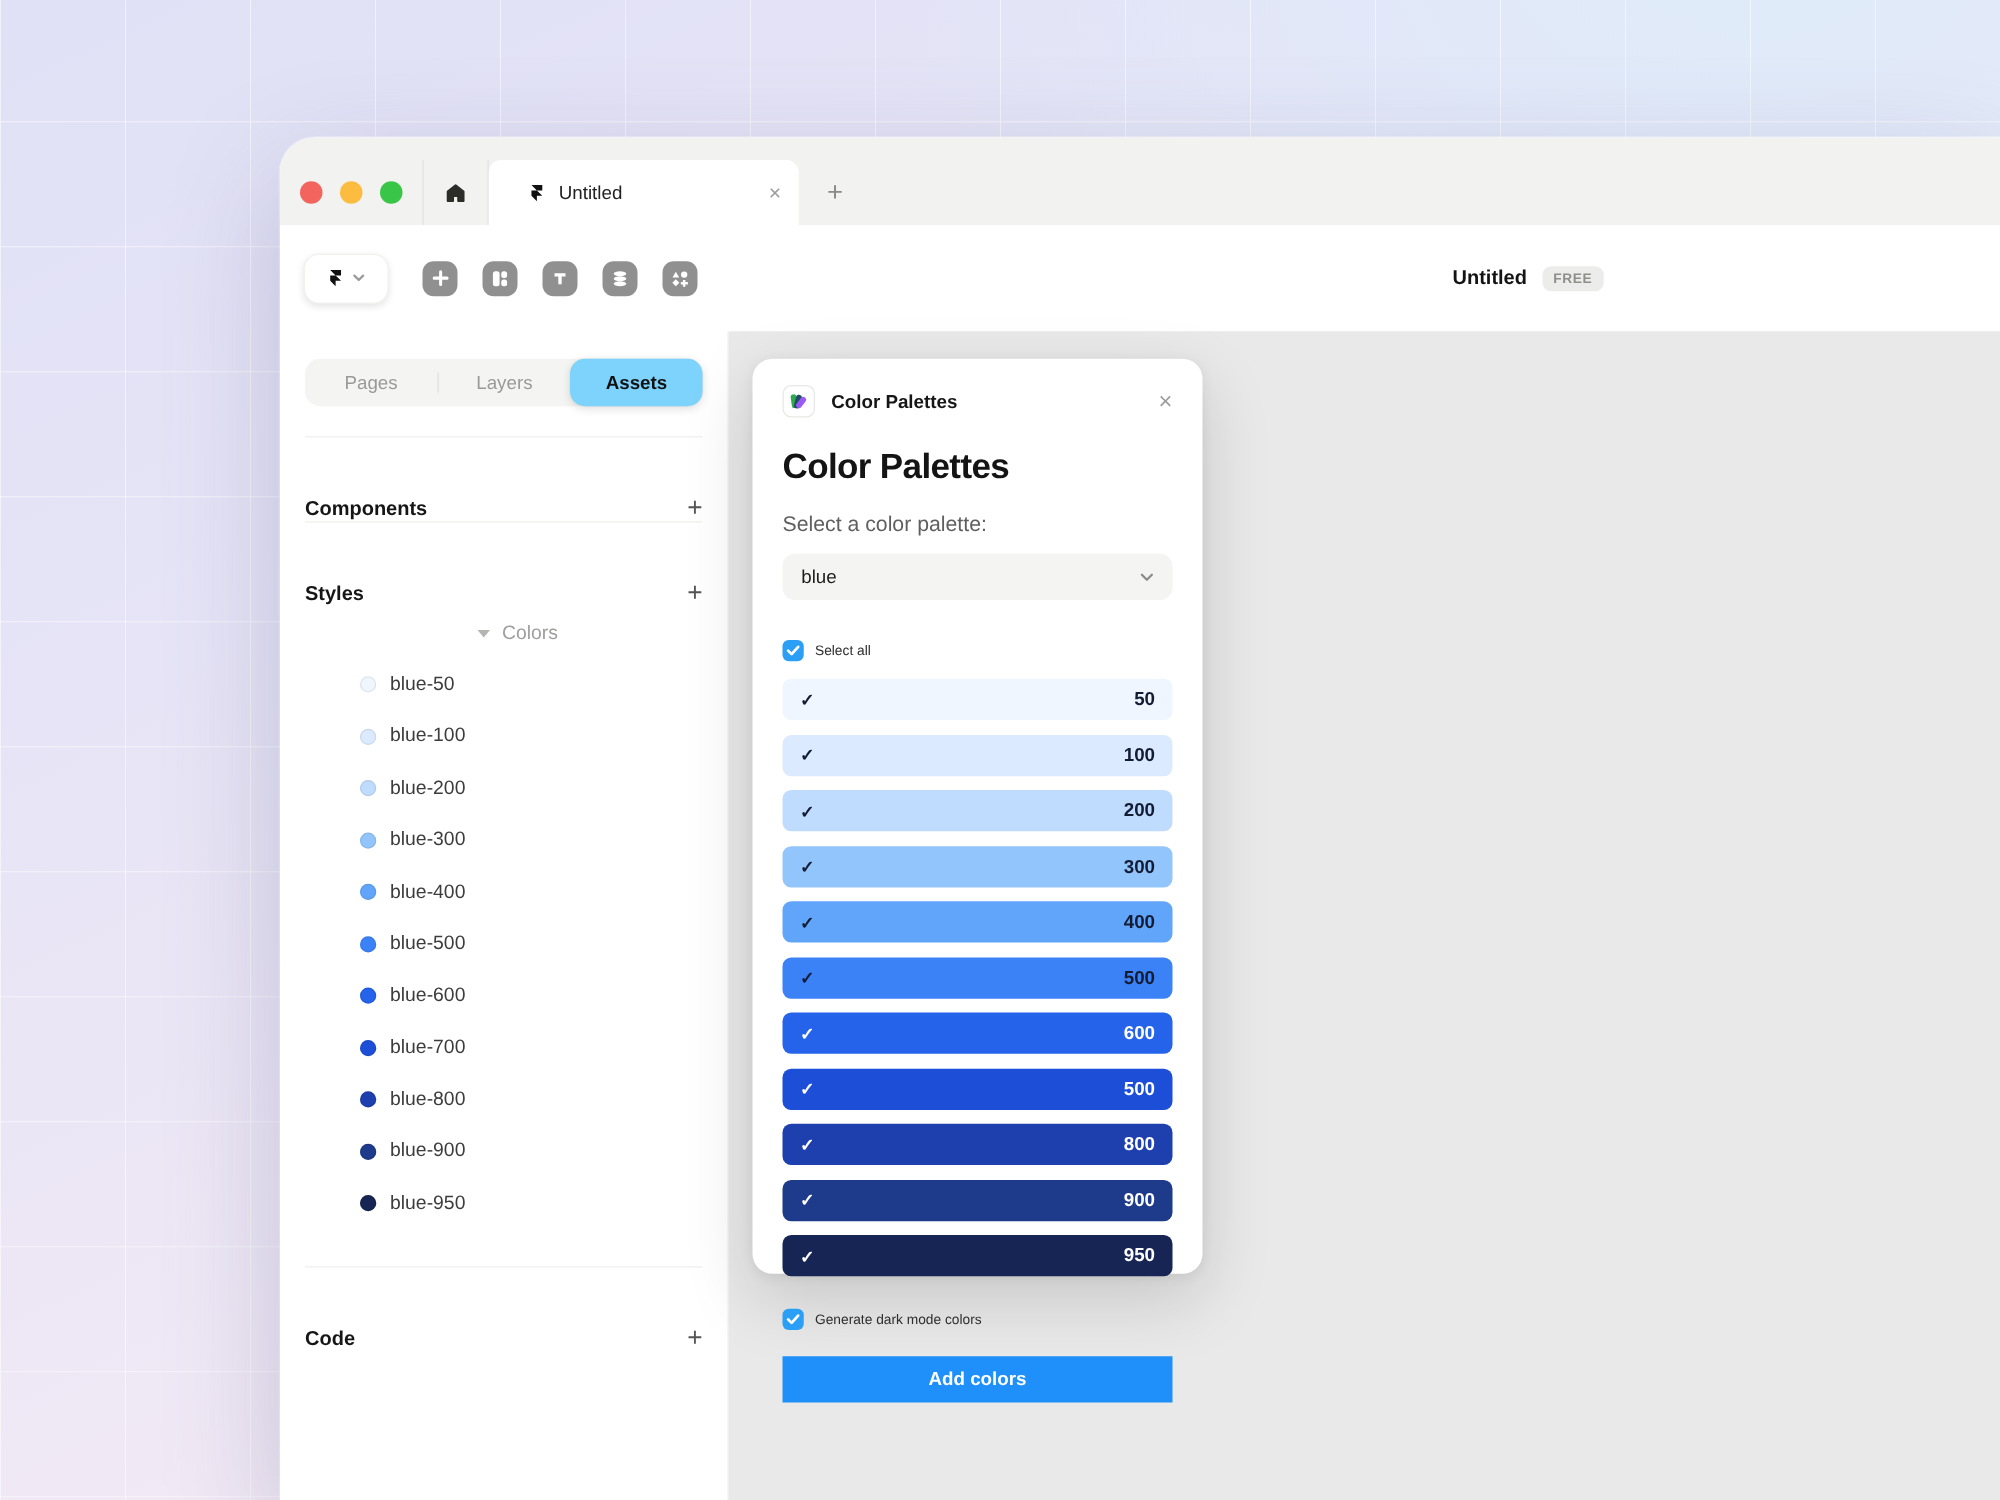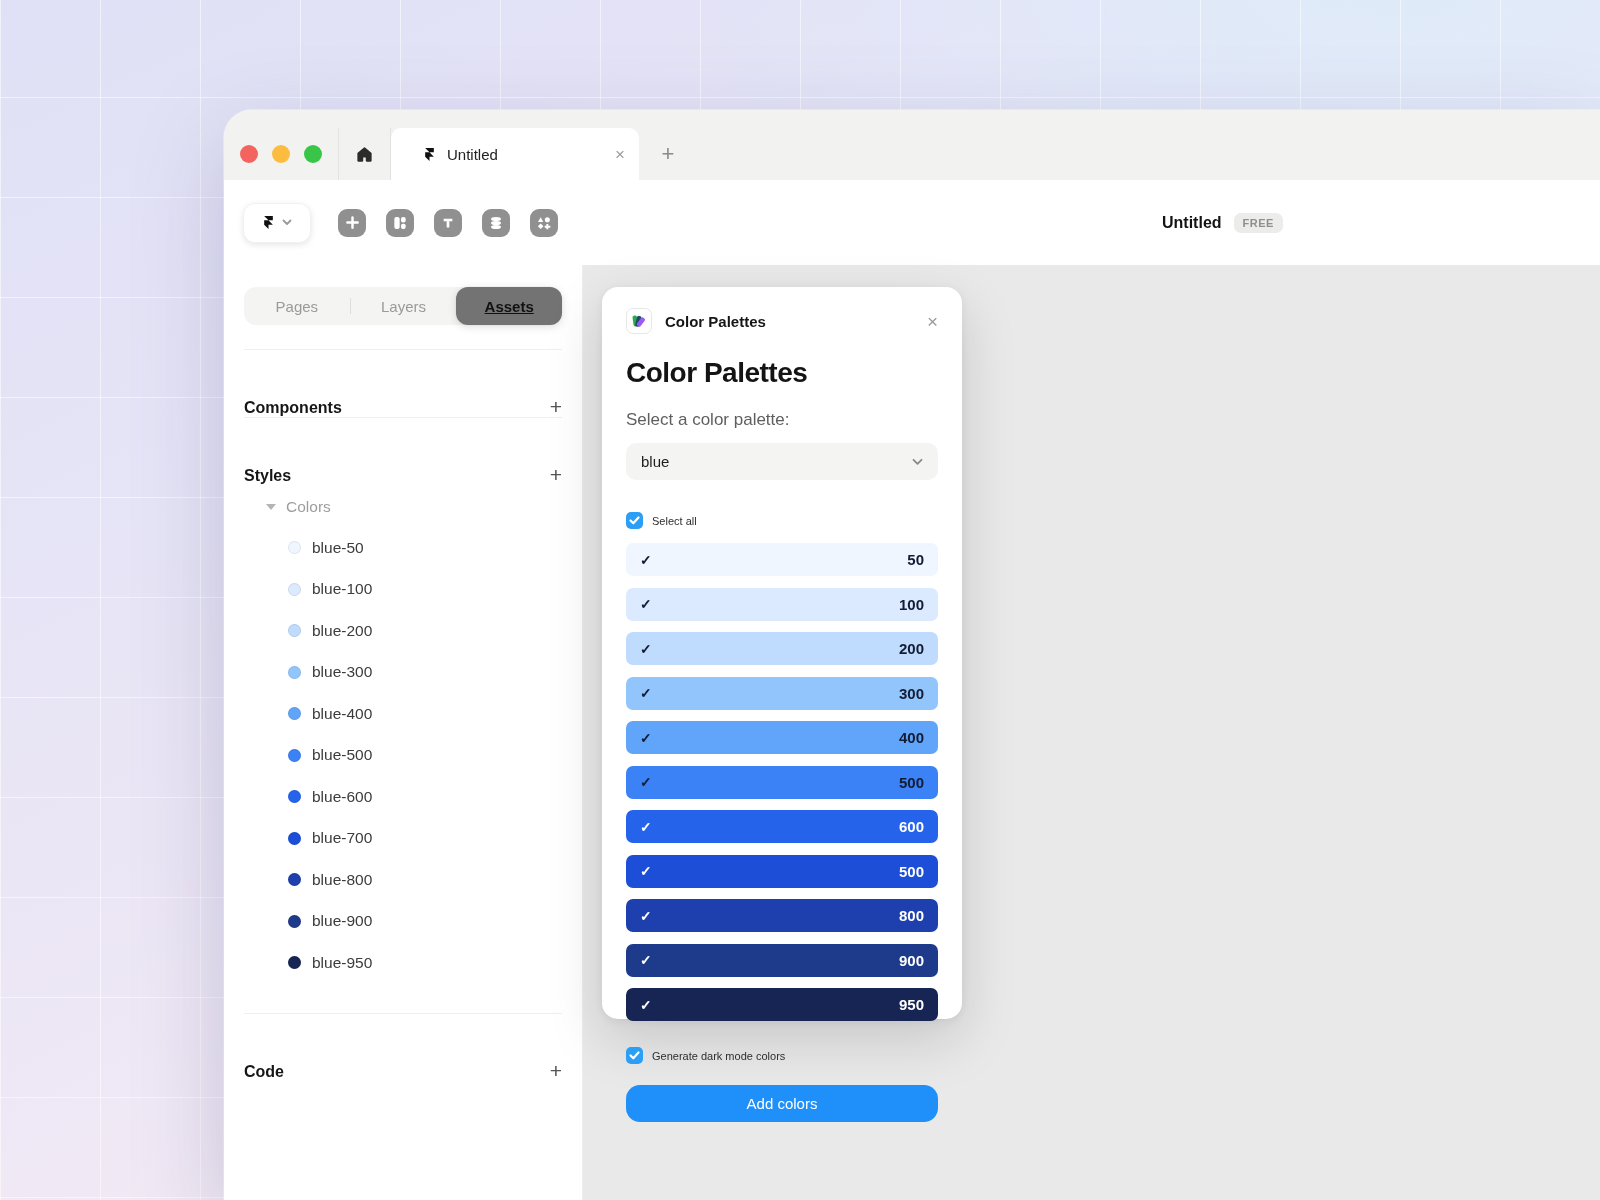--- a/index.html
+++ b/index.html
@@ -58,30 +58,30 @@
   }
 
   
   .main { position:absolute; top:155px; left:0; right:0; bottom:0; display:flex; }
   .sidebar { width:359px; background:#fff; border-right:1px solid #ededeb; padding:0 20px; }
   .canvas { flex:1; background:#e9e9e9; }
 
   .seg { margin-top:22px; height:38px; background:#f4f4f2; border-radius:12px; display:flex; align-items:center; }
   .seg-item { flex:1; height:100%; display:flex; align-items:center; justify-content:center;
     font-size:15px; font-weight:500; color:#9a9a98; cursor:pointer; border-radius:12px; }
-  .seg-item.active { background:#737373; color:#111; font-weight:700;
-    box-shadow:0 2px 8px rgba(0,0,0,.13), 0 0 0 1px rgba(0,0,0,.02);text-decoration:underline; }
+  .seg-item.active { background:#7dd3fc; color:#111; font-weight:700;
+    box-shadow:0 2px 8px rgba(0,0,0,.13), 0 0 0 1px rgba(0,0,0,.02); }
   .seg-sep { width:1px; height:16px; background:#dededb; }
 
   .sb-divider { height:1px; background:#efefed; margin-top:24px; }
   .sb-row { display:flex; align-items:flex-end; justify-content:space-between; height:67px; }
   .sb-row-label { font-size:16px; font-weight:700; color:#161616; }
   .sb-plus { font-size:21px; font-weight:300; color:#555; cursor:pointer; line-height:1; }
 
-  .colors-head { margin-top:2px; height:40px; display:flex; align-items:center; gap:10px; padding-left:22px; cursor:pointer; }
+  .colors-head { margin-top:2px; height:40px; display:flex; align-items:center; gap:10px; padding-left:22px; cursor:pointer;justify-content:center; }
   .caret-down { width:0; height:0; border-left:5px solid transparent; border-right:5px solid transparent; border-top:6px solid #b4b4b2; }
   .colors-head-label { font-size:15.5px; font-weight:500; color:#9e9e9c; }
 
   .color-list { display:flex; flex-direction:column; }
   .color-item { height:41.5px; display:flex; align-items:center; gap:11px; padding-left:44px; cursor:pointer; }
   .color-dot { width:13px; height:13px; border-radius:50%; box-shadow:inset 0 0 0 1px rgba(0,0,0,.08); flex:none; }
   .color-item-label { font-size:15.5px; color:#3c3c3c; }
 
   
   .plugin-panel {
@@ -106,22 +106,22 @@
   .checkbox { width:17px; height:17px; border-radius:5px; display:flex; align-items:center; justify-content:center; flex:none; cursor:pointer; }
   .check-row-label { font-size:11px; color:#2e2e2e; }
 
   .swatches { margin-top:14px; display:flex; flex-direction:column; gap:11.5px; }
   .swatch { height:33px; border-radius:7px; display:flex; align-items:center; justify-content:space-between;
     padding:0 14px; font-size:15px; font-weight:600; color:#131c33; cursor:pointer; }
   .swatch[data-tone="light"] { color:#ffffff; }
   .swatch-check { font-size:14px; }
 
   .darkmode { margin-top:26px; }
-  .add-btn { margin-top:21px; width:100%; height:37px; border:none; border-radius:14px;
-    color:#fff; font-size:15px; font-weight:400; font-family:inherit; cursor:pointer;
+  .add-btn { margin-top:21px; width:100%; height:37px; border:none; border-radius:0;
+    color:#fff; font-size:15px; font-weight:700; font-family:inherit; cursor:pointer;
     display:flex; align-items:center; justify-content:center; }
 </style>
 </head>
 <body>
 
 <div class="window">
 
   <div class="tabbar">
     <div class="tab-section traffic">
       <span class="light" style="background: rgb(244, 100, 95);"></span>

